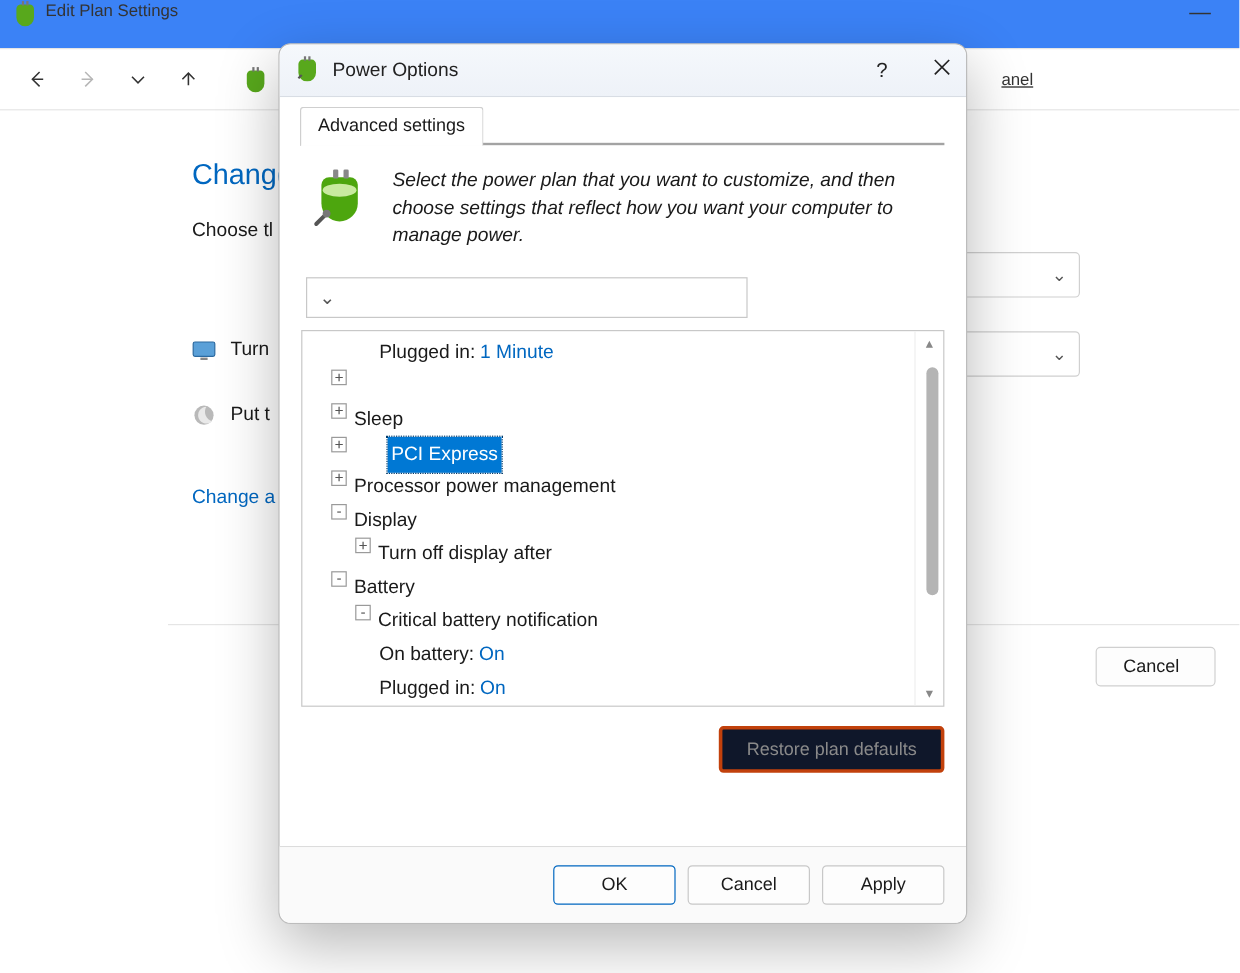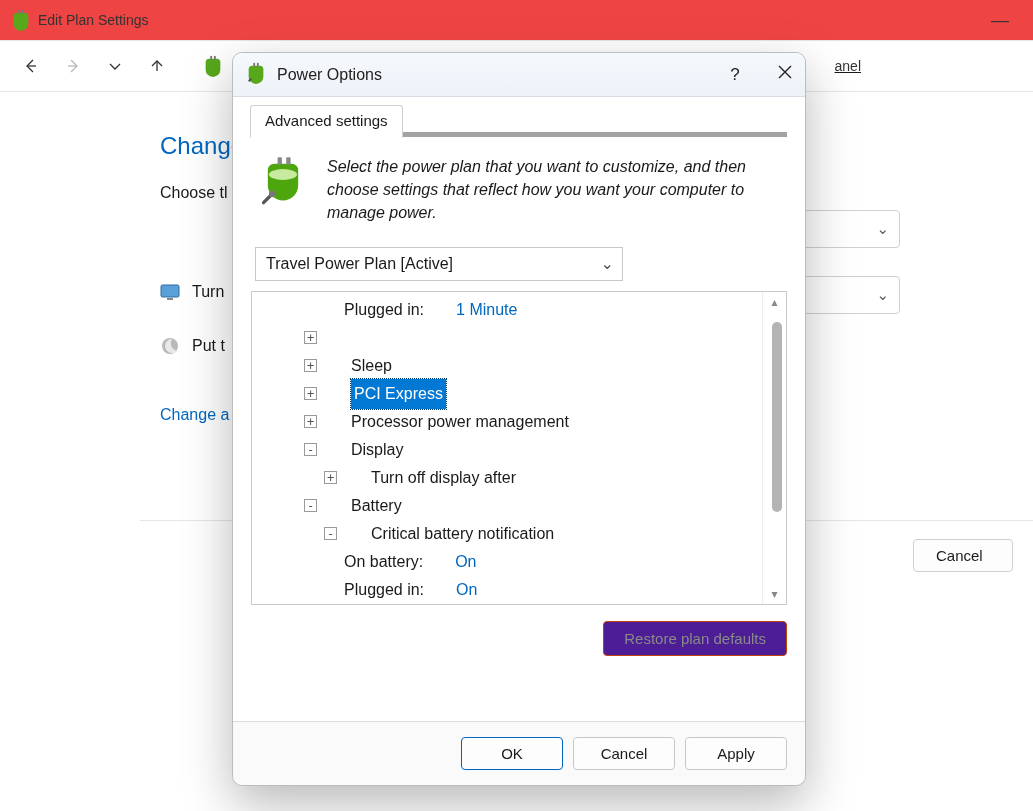--- a/index.html
+++ b/index.html
@@ -11,22 +11,22 @@
     background: #ffffff;
     width: 1033px;
     height: 811px;
     position: relative;
     overflow: hidden;
   }
 
   
   .bg-window { position: absolute; inset: 0; }
   .bg-titlebar {
-    height: 40px; display: flex; align-items: center; padding: 0 10px;
-    background: #ef4444;
+    height: 40px; display: flex; padding: 0 10px;
+    background: #3b82f6;
   }
   .bg-title { margin-left: 6px; color: #333; font-size: 14px; }
   .bg-min { margin-left: auto; width: 46px; text-align: center; color: #333; font-size: 18px; }
   .bg-toolbar {
     height: 52px; display: flex; align-items: center; gap: 4px;
     padding: 0 12px; border-top: 1px solid #e5e5e5; border-bottom: 1px solid #e5e5e5; text-decoration: underline;
   }
   .nav-btn { width: 38px; height: 38px; display:flex; align-items:center; justify-content:center; color:#444; }
   .nav-btn svg { width: 16px; height: 16px; }
   .bg-body { position: relative; padding-left: 160px; padding-top: 40px; }
@@ -50,37 +50,37 @@
     border-top: 1px solid #e5e5e5; display:flex; align-items:center; justify-content:flex-end;
     padding-right: 20px; gap: 14px;
   }
   .bg-button {
     min-width: 100px; padding: 7px 22px; border:1px solid #d0d0d0; border-radius: 4px;
     background:#fdfdfd; font-size:15px;
   }
 
   
   .dlg {
-    position: absolute; left: 232px; top: 52px; width: 574px; height: 734px;
+    position: absolute; left: 232px; top: 36px; width: 574px; height: 734px;
     background: #ffffff; border:1px solid #bcbcbc; border-radius: 10px;
     box-shadow: 0 18px 50px rgba(0,0,0,0.28);
     display: flex; flex-direction: column;
   }
   .dlg-titlebar {
     height: 44px; background: linear-gradient(#f5f8fc,#eef2f8);
     border-bottom: 1px solid #d8dde4; border-radius: 10px 10px 0 0;
     display:flex; align-items:center; padding-left: 12px; gap:10px;
   }
   .dlg-title { font-size: 16px; color:#222; }
   .dlg-title-spacer { flex:1; }
   .dlg-title-btn { width: 40px; text-align:center; color:#222; font-size:17px; }
   .dlg-close svg { width:16px; height:16px; }
   .dlg-body { flex:1; padding: 0 18px 18px 18px; display:flex; flex-direction:column; }
 
-  .tab-strip { margin-top: 6px; height: 34px; position:relative; border-bottom:5px solid #a3a3a3; }
+  .tab-strip { margin-top: 6px; height: 34px; position:relative; border-bottom:2px solid #a3a3a3; }
   .tab {
     position:absolute; left:-1px; top:2px; height: 33px; padding: 6px 14px 0 14px;
     border:1px solid #cfcfcf; border-bottom: 1px solid #fff; border-radius: 3px 3px 0 0;
     background:#fff; font-size:15px;
   }
 
   .desc-row { display:flex; gap: 18px; margin: 18px 6px 0 6px; font-style: italic; }
   .battery-icon { width: 52px; height: 52px; flex-shrink:0; }
   .desc-text { font-size: 16px; line-height: 1.45; color:#1a1a1a; }
 
@@ -96,39 +96,39 @@
     position:relative; overflow:hidden;
   }
   .tree-scroll {
     position:absolute; right:0; top:0; bottom:0; width:24px;
     display:flex; flex-direction:column; align-items:center;
     border-left:1px solid #eee;
   }
   .tree-scroll .arrow { height:20px; color:#888; font-size:12px; display:flex; align-items:center; }
   .tree-scroll .thumb { position:absolute; right:4px; top:30px; width:10px; height:190px; background:#b4b4b4; border-radius:5px; }
   .tree-content { padding: 4px 24px 4px 6px; font-size:16px; line-height: 28px; }
-  .tree-line { white-space: nowrap; display:flex; align-items:center; height:28px;gap:28px; }
+  .tree-line { white-space: nowrap; display:flex; align-items:flex-start; height:28px; }
   .exp {
     width:13px; height:13px; border:1px solid #9a9a9a; display:inline-flex;
     align-items:center; justify-content:center; font-size:12px; line-height:1;
     margin-right:6px; font-family: monospace; color:#555; flex-shrink:0; background:#fff;
   }
   .ind { display:inline-block; flex-shrink:0; }
   .ind1 { width: 18px; }
   .ind2 { width: 38px; }
   .ind3 { width: 58px; }
   .node-label { }
   .node-val { color:#0067c0; margin-left:4px; }
   .selected {
-    background:#0078d4; color:#fff; padding: 1px 3px; outline:1px dotted #003a6b;
+    background:#0078d4; color:#fff; padding: 1px 3px; outline:1px dotted #003a6b;margin-left:28px;
   }
 
   .restore-row { display:flex; justify-content:flex-end; margin-top: 16px; }
   .restore-btn {
-    padding: 8px 20px; border:1px solid #c2410c; border-radius:4px; background:#4c1d95;
+    padding: 8px 20px; border:3px solid #c2410c; border-radius:4px; background:#0f172a;
     color:#8a8a8a; font-size:15px;
   }
 
   .dlg-footer {
     height: 64px; border-top:1px solid #dcdcdc; background:#fafafa;
     display:flex; align-items:center; justify-content:flex-end; gap:10px;
     padding-right: 18px; border-radius: 0 0 10px 10px;
   }
   .dlg-btn {
     width: 102px; padding:7px 0; border:1px solid #c8c8c8; border-radius:4px;
@@ -263,21 +263,20 @@
             <rect x="27" y="2" width="4" height="7" rx="1" fill="#888"></rect>
             <ellipse cx="24" cy="18" rx="13" ry="5" fill="#c8ea9f"></ellipse>
             <path d="M6 44l8-8" stroke="#555" stroke-width="3" stroke-linecap="round"></path>
             <circle cx="14" cy="36" r="3" fill="#777"></circle>
           </svg>
       </span>
       <div class="desc-text">Select the power plan that you want to customize, and then choose settings that reflect how you want your computer to manage power.</div>
     </div>
 
     <div class="plan-select">
-      <span>Travel Power Plan [Active]</span>
       <span class="chev">⌄</span>
     </div>
 
     <div class="tree-box">
       <div class="tree-content">
         <div class="tree-line">
           <span class="ind ind3"></span>
           <span class="node-label">Plugged in:</span>
           <span class="node-val">1 Minute</span>
         </div>

